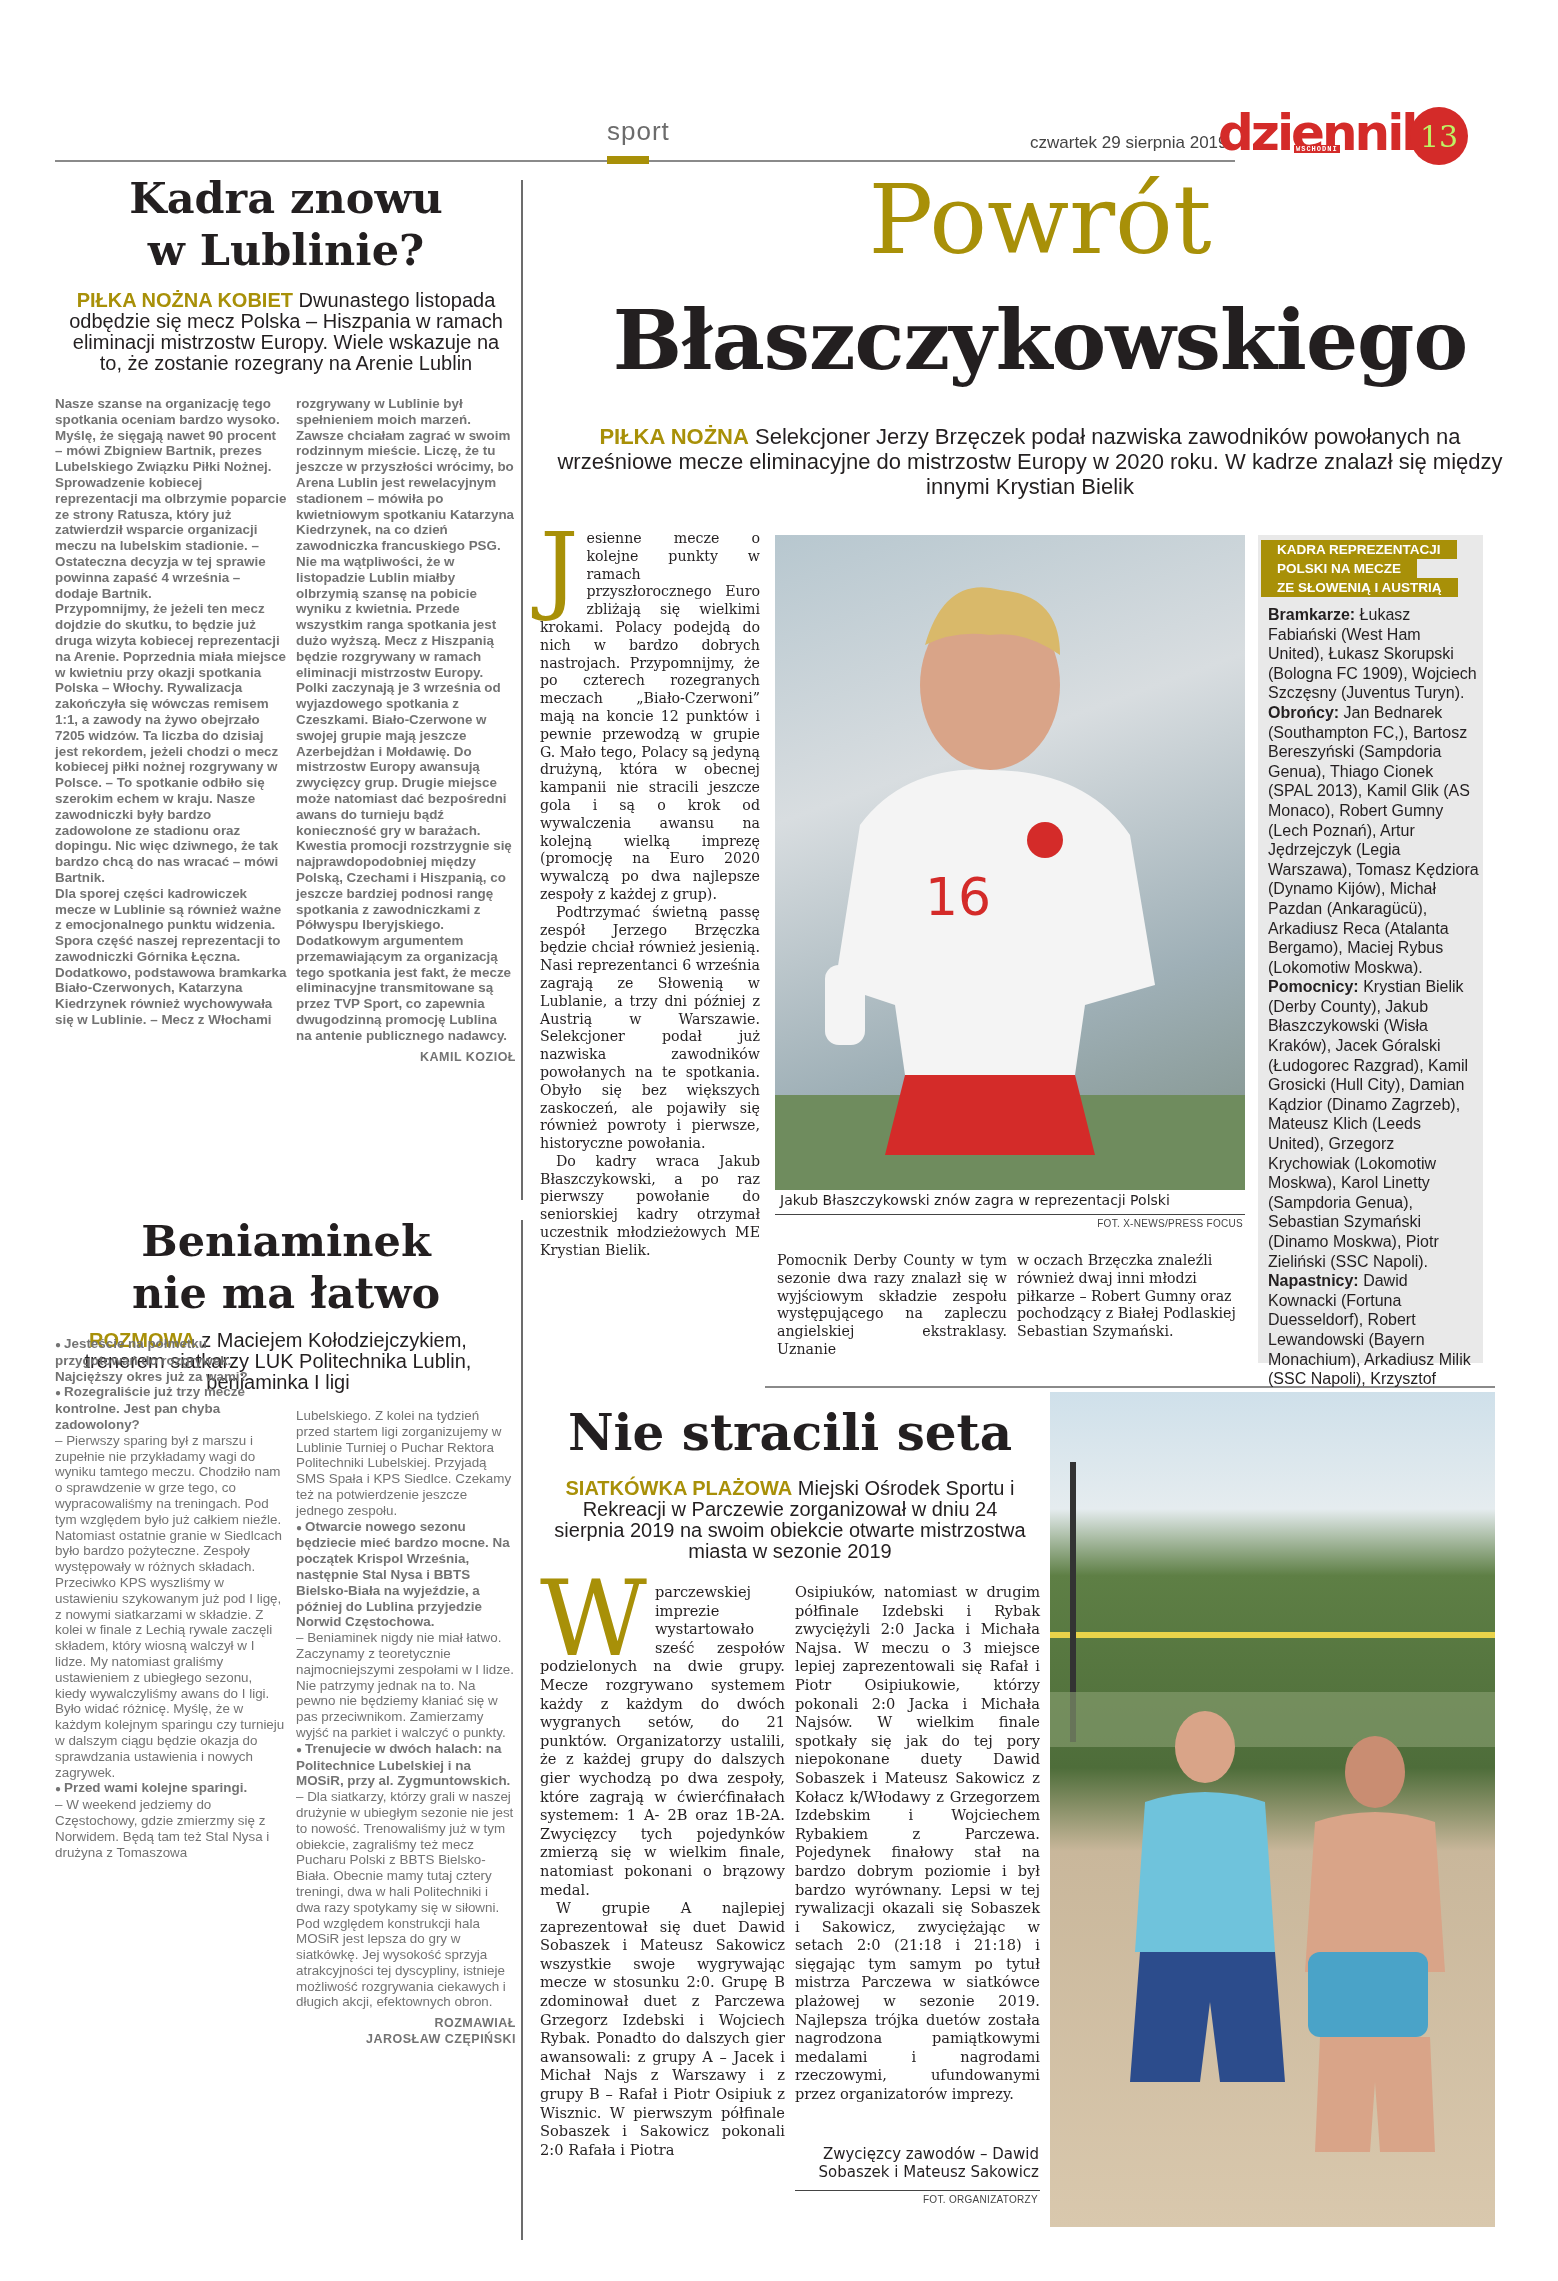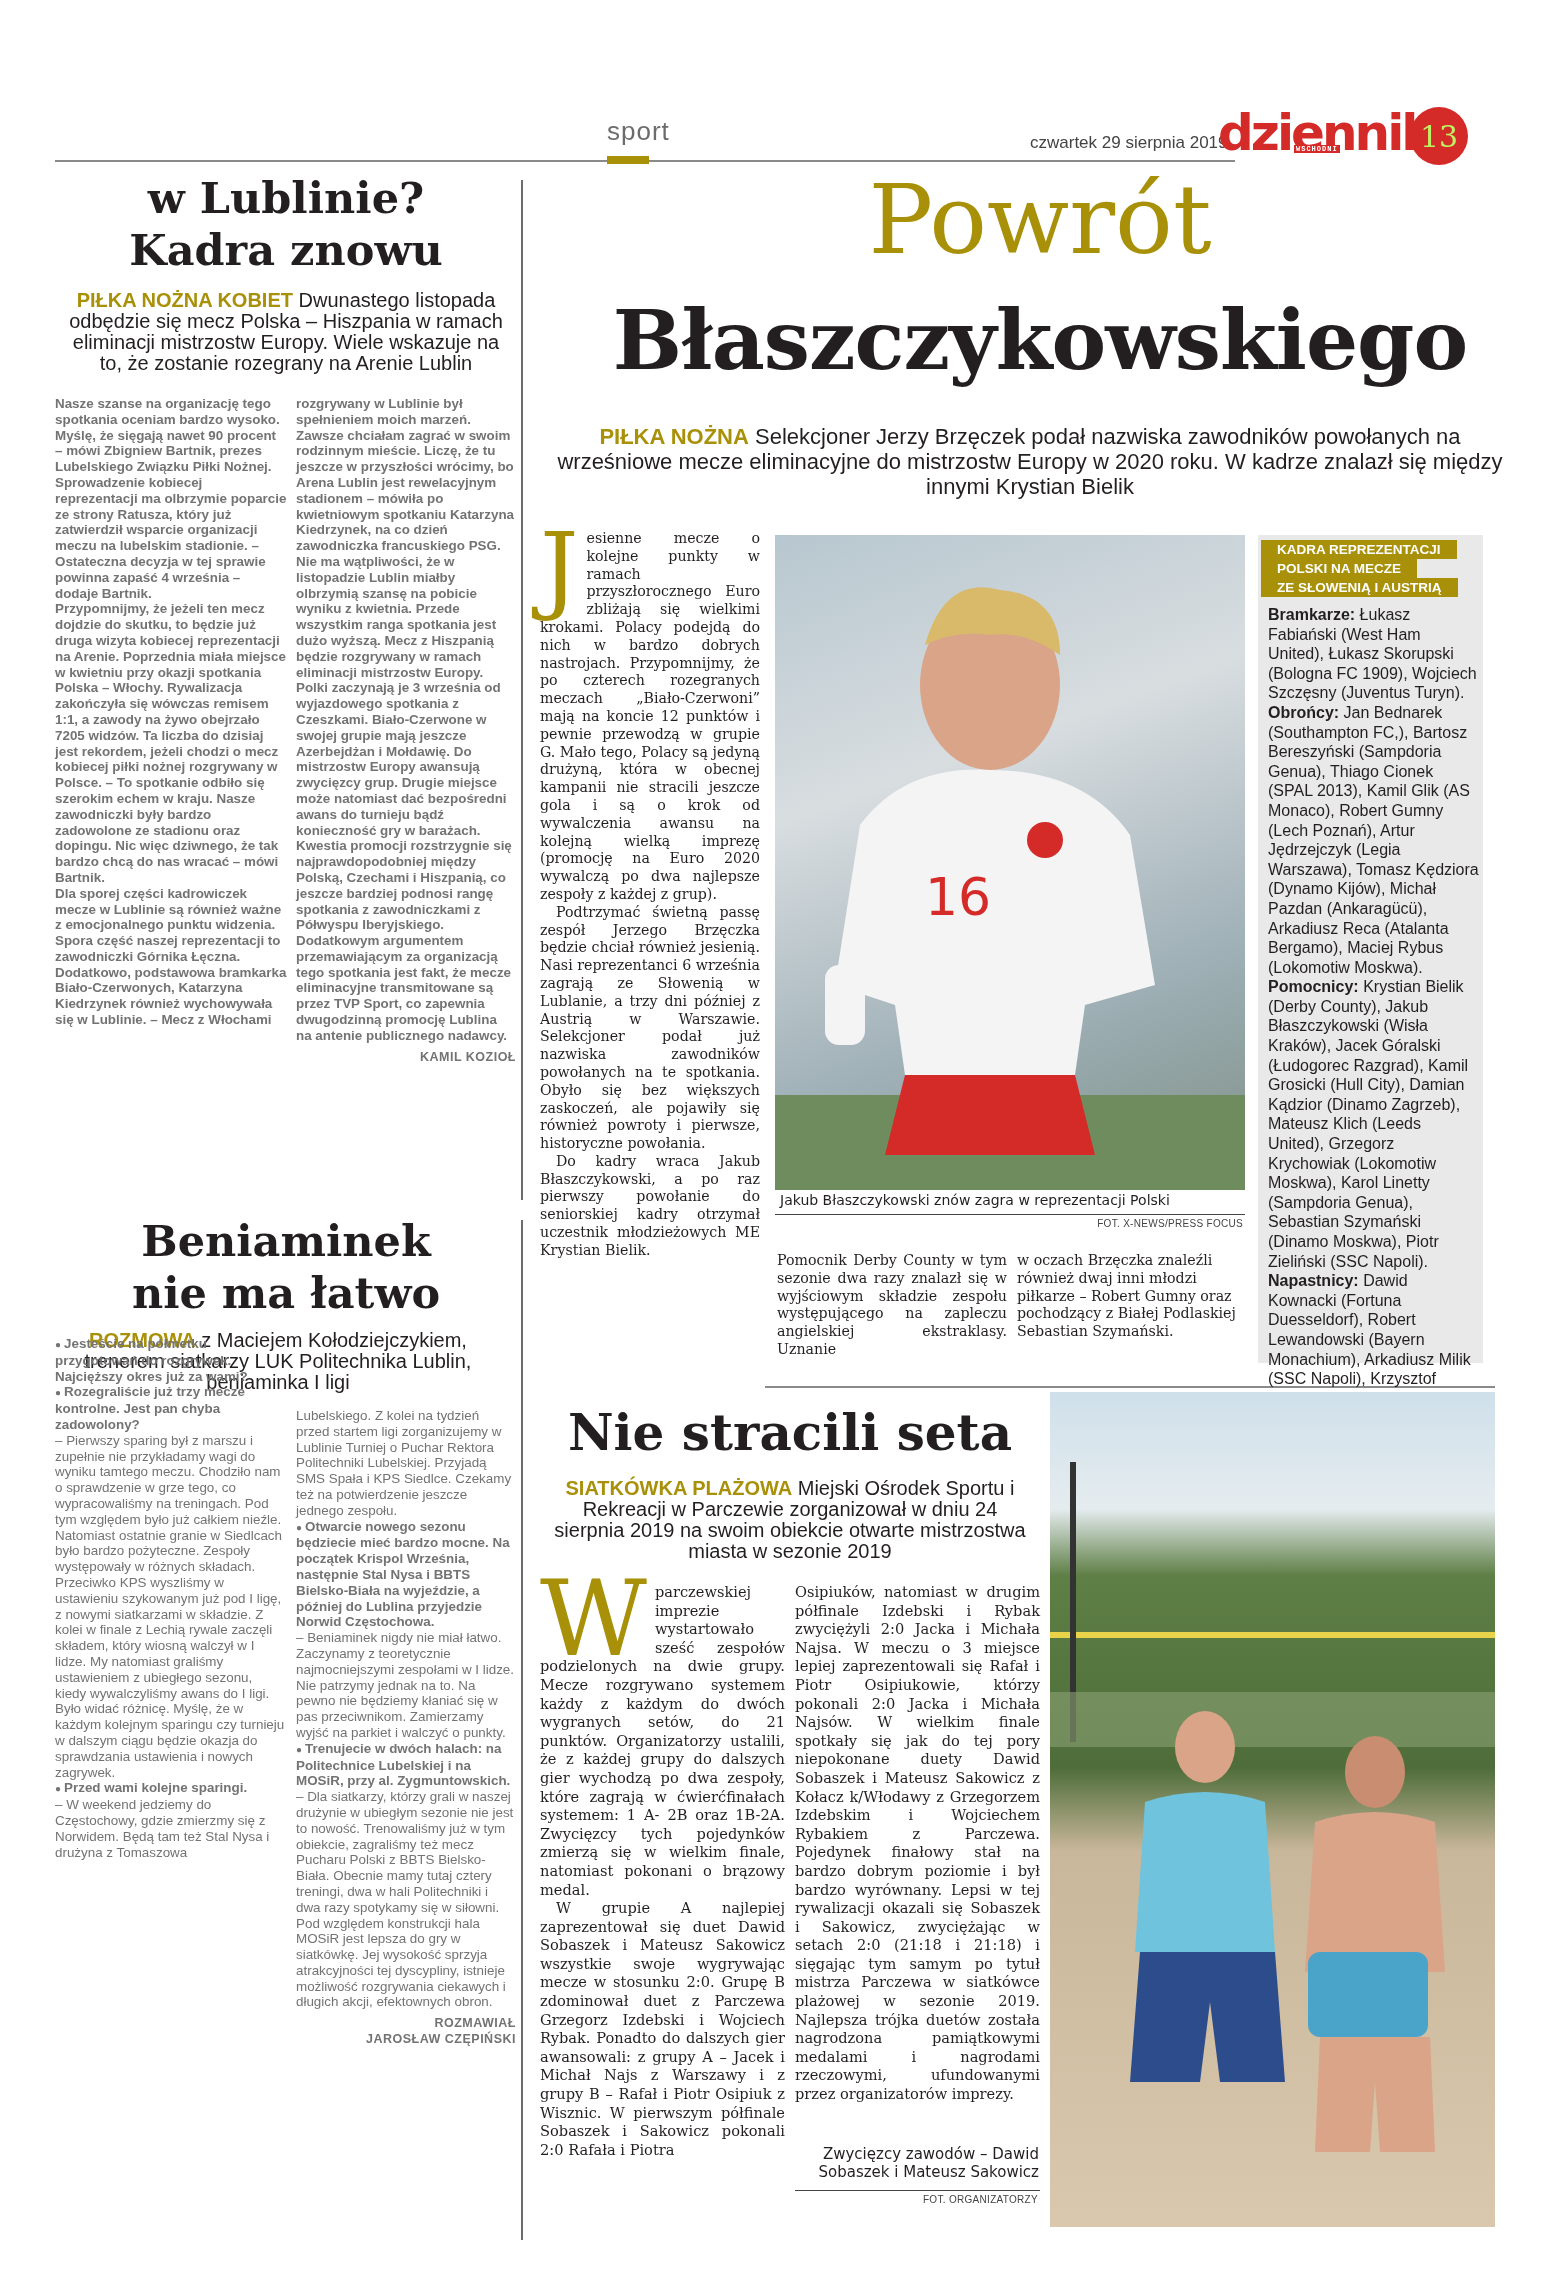--- a/index.html
+++ b/index.html
@@ -61,22 +61,22 @@
   <span class="logo-word">dziennik</span>
   <span class="logo-sub">WSCHODNI</span>
 </div>
 <div class="abs page-num">13</div>
 
 <div class="abs vsep" style="left:521px; top:180px; height:1020px;"></div>
 <div class="abs vsep" style="left:521px; top:1220px; height:1020px;"></div>
 <div class="abs" style="left:765px; top:1386px; width:730px; height:2px; background:#8a8a8a;"></div>
 
 <div class="abs h-small" style="left:55px; top:172px; width:462px;">
+  <div>Kadra znowu</div>
   <div>w Lublinie?</div>
-  <div>Kadra znowu</div>
 </div>
 <div class="abs lead" style="left:62px; top:290px; width:448px;">
   <span class="kicker">PIŁKA NOŻNA KOBIET</span>
   <span>Dwunastego listopada odbędzie się mecz Polska – Hiszpania w ramach eliminacji mistrzostw Europy. Wiele wskazuje na to, że zostanie rozegrany na Arenie Lublin</span>
 </div>
 <div class="abs body-sans bold" style="left:55px; top:396px; width:232px;">
   <p>Nasze szanse na organizację tego spotkania oceniam bardzo wysoko. Myślę, że sięgają nawet 90 procent – mówi Zbigniew Bartnik, prezes Lubelskiego Związku Piłki Nożnej. Sprowadzenie kobiecej reprezentacji ma olbrzymie poparcie ze strony Ratusza, który już zatwierdził wsparcie organizacji meczu na lubelskim stadionie. – Ostateczna decyzja w tej sprawie powinna zapaść 4 września – dodaje Bartnik.</p>
   <p>Przypomnijmy, że jeżeli ten mecz dojdzie do skutku, to będzie już druga wizyta kobiecej reprezentacji na Arenie. Poprzednia miała miejsce w kwietniu przy okazji spotkania Polska – Włochy. Rywalizacja zakończyła się wówczas remisem 1:1, a zawody na żywo obejrzało 7205 widzów. Ta liczba do dzisiaj jest rekordem, jeżeli chodzi o mecz kobiecej piłki nożnej rozgrywany w Polsce. – To spotkanie odbiło się szerokim echem w kraju. Nasze zawodniczki były bardzo zadowolone ze stadionu oraz dopingu. Nic więc dziwnego, że tak bardzo chcą do nas wracać – mówi Bartnik.</p>
   <p>Dla sporej części kadrowiczek mecze w Lublinie są również ważne z emocjonalnego punktu widzenia. Spora część naszej reprezentacji to zawodniczki Górnika Łęczna. Dodatkowo, podstawowa bramkarka Biało-Czerwonych, Katarzyna Kiedrzynek również wychowywała się w Lublinie. – Mecz z Włochami</p>
 </div>

